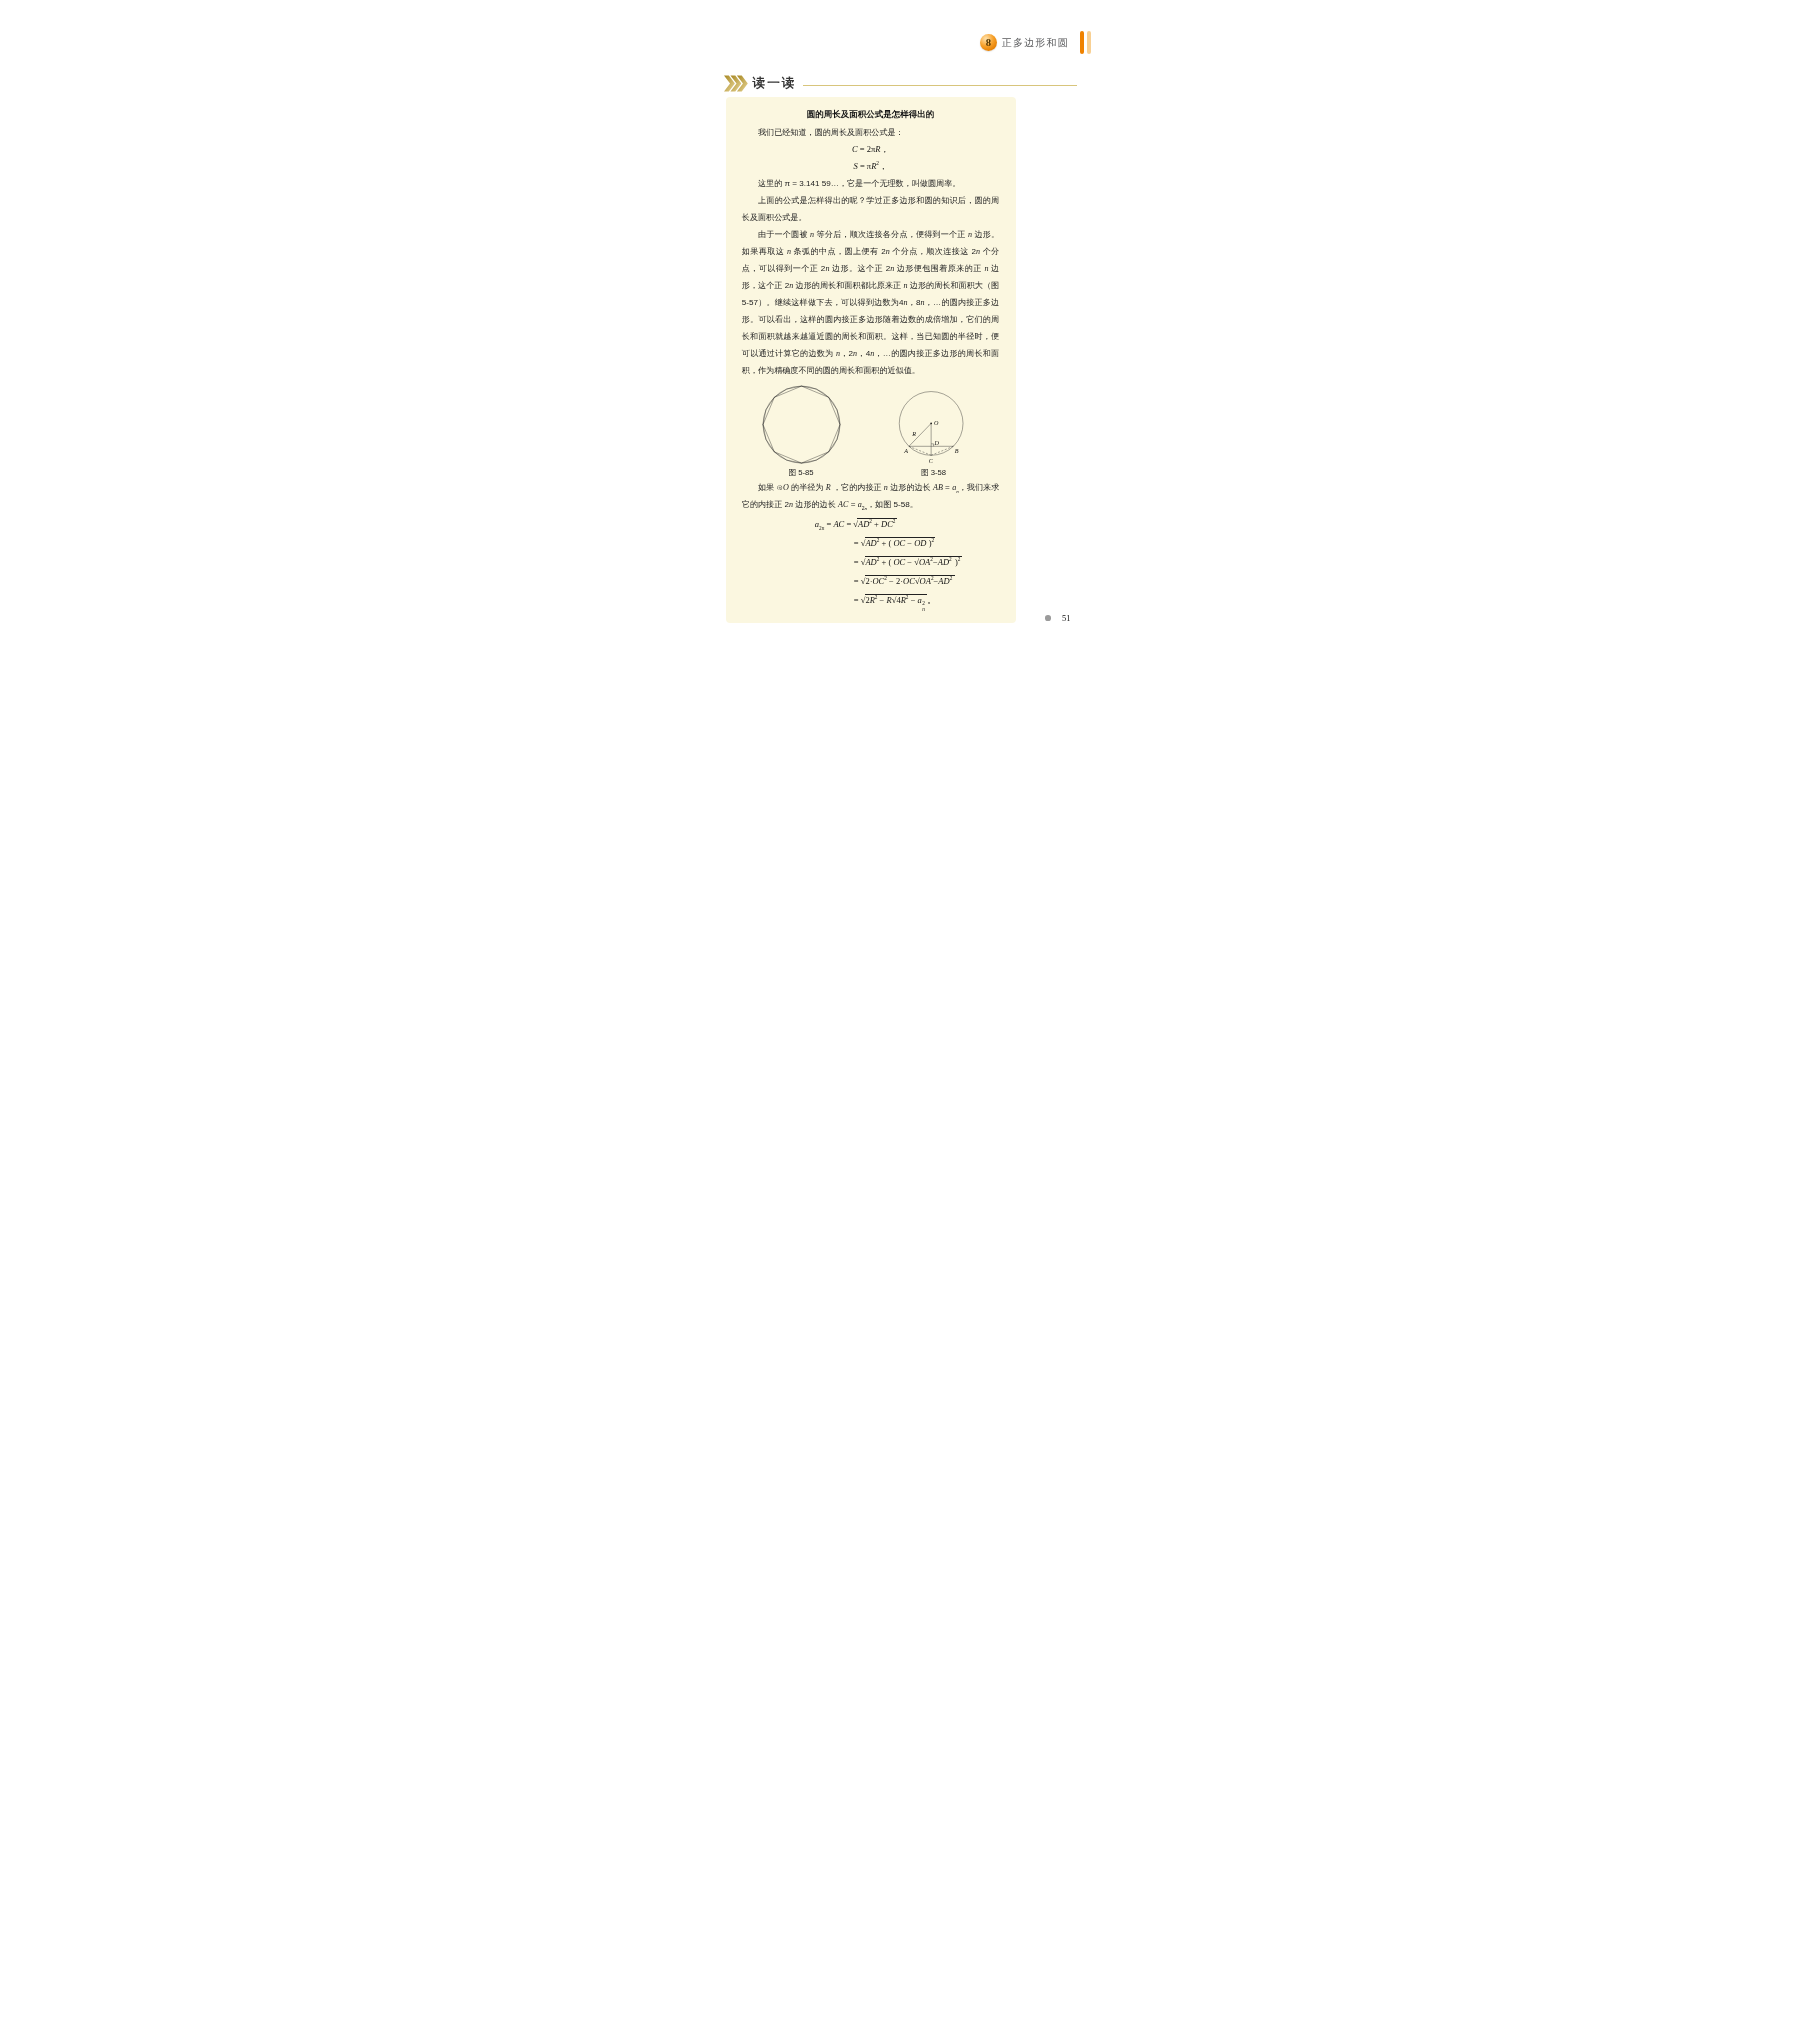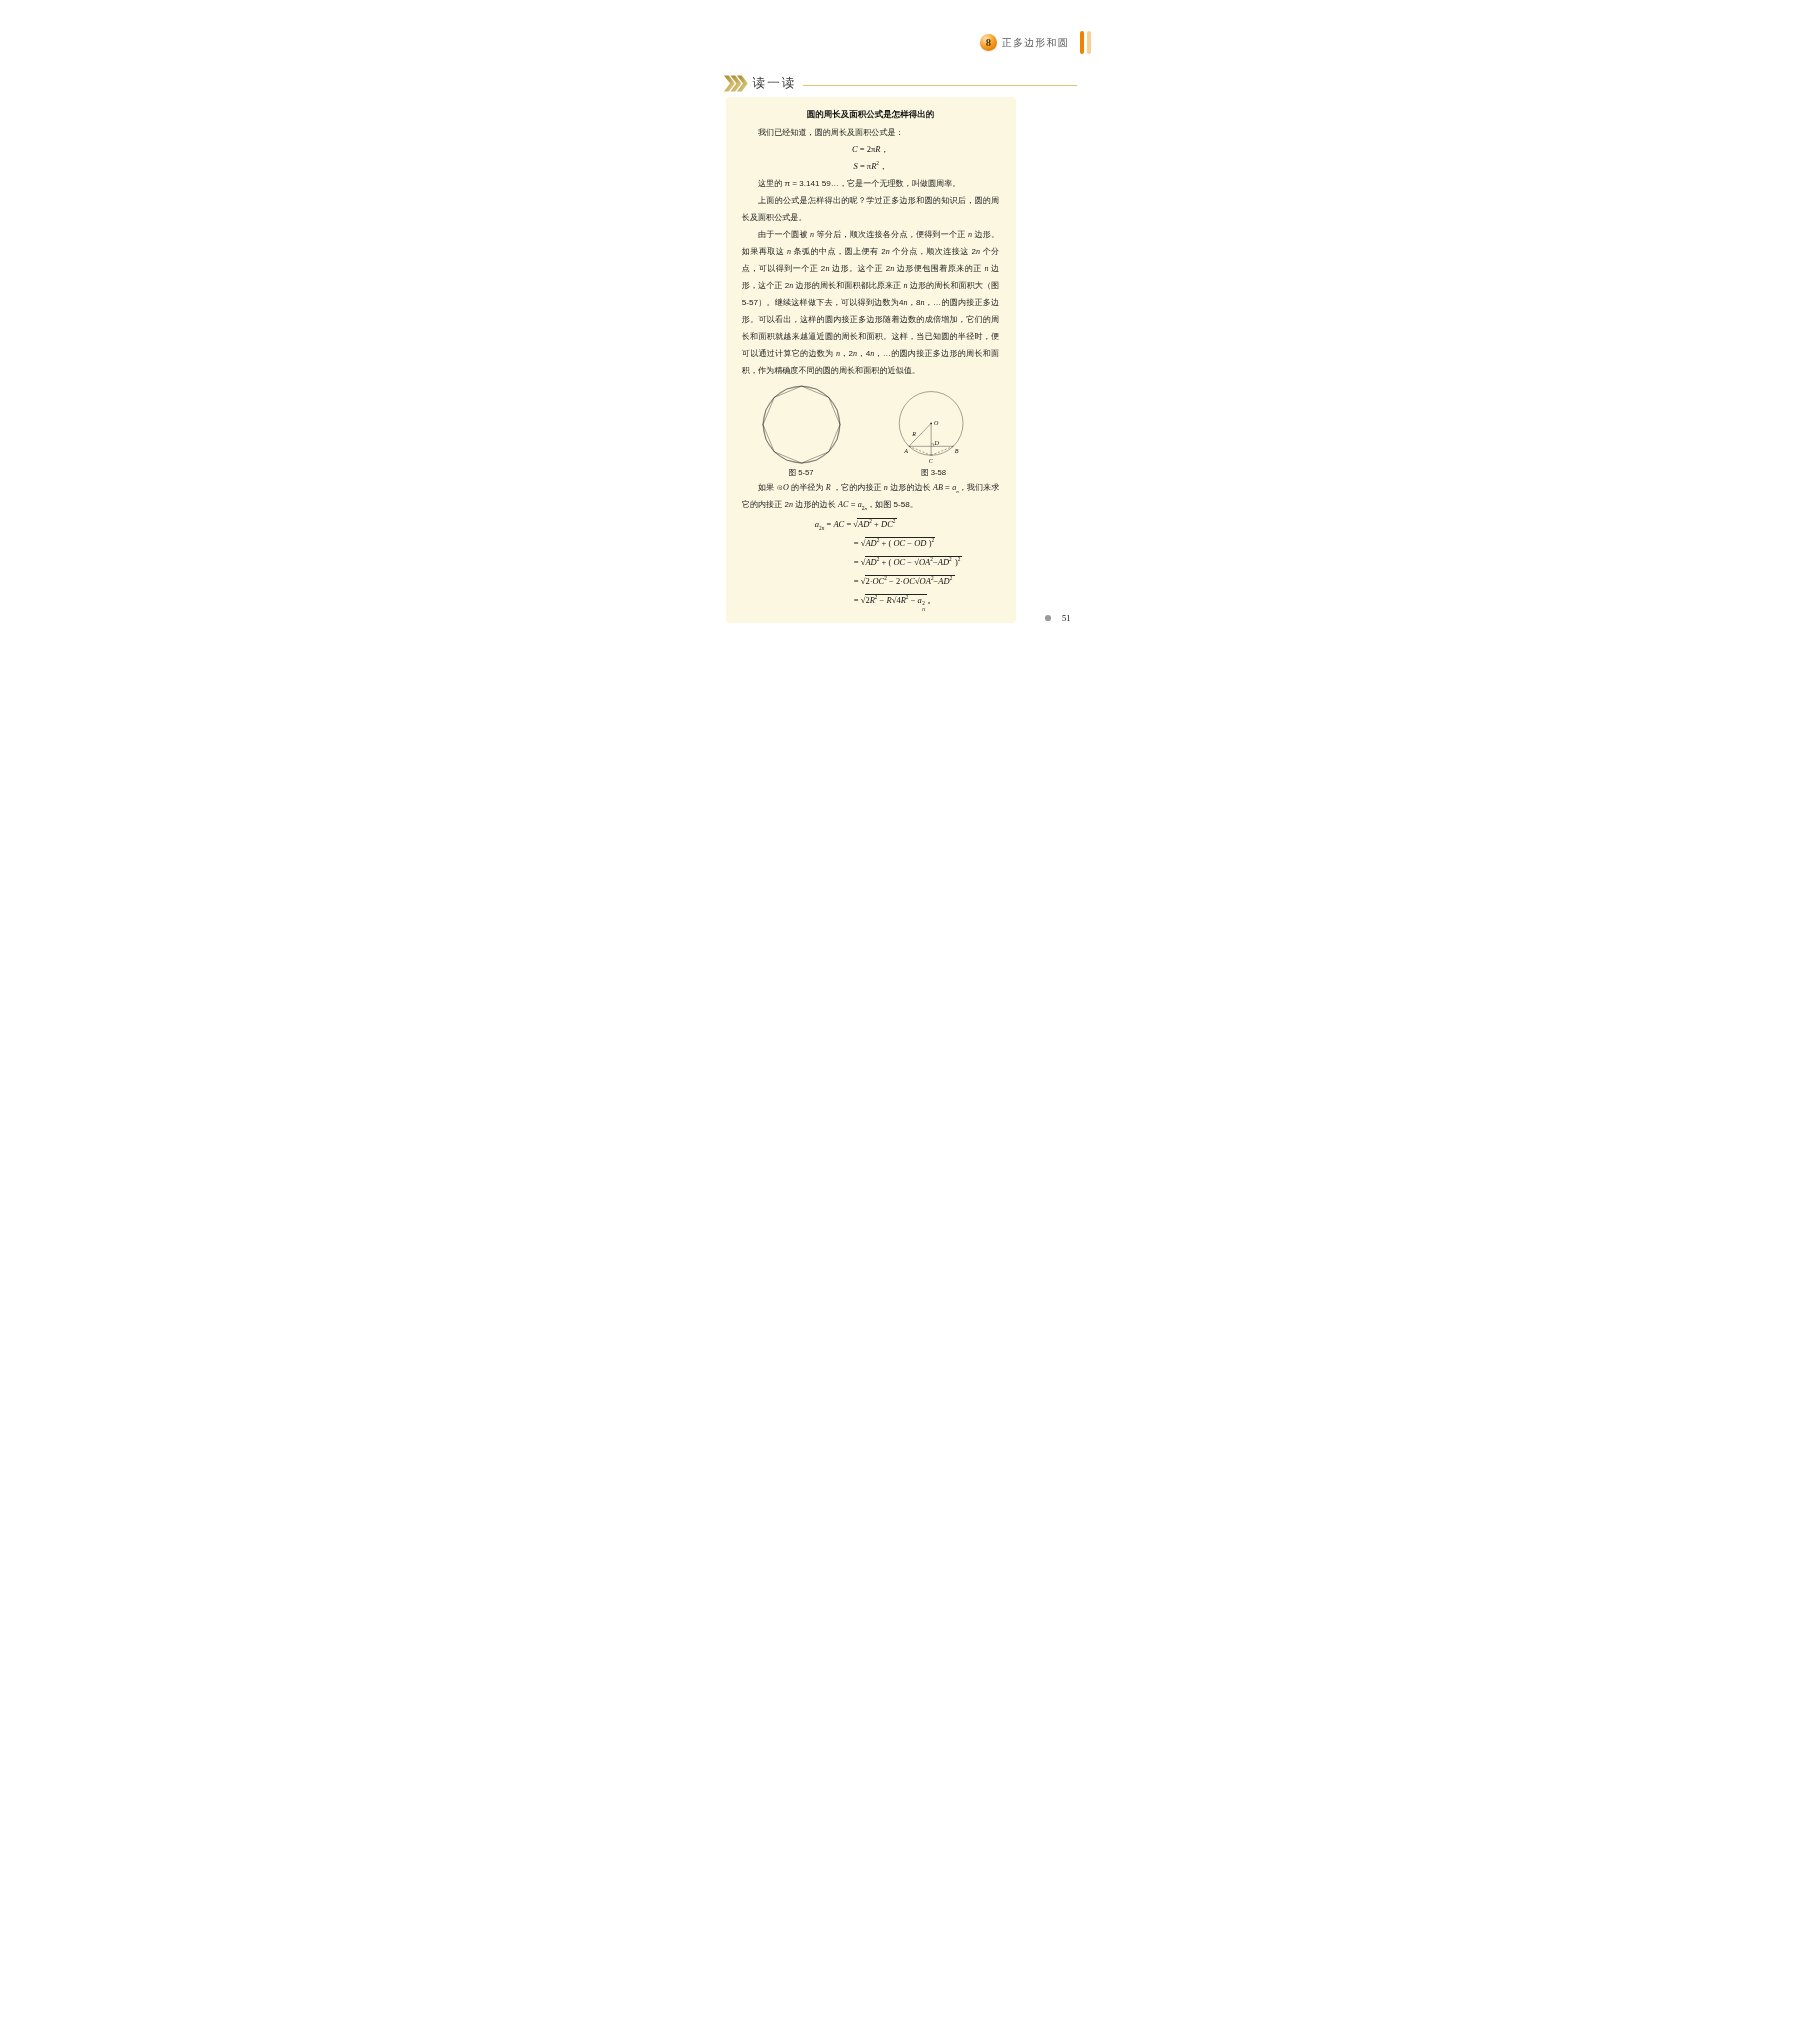--- a/index.html
+++ b/index.html
@@ -16,21 +16,21 @@
     box-shadow:0 0.8px 1.2px rgba(0,0,0,0.15); }
   .chapter-title { font-size:10px; color:#58595b; letter-spacing:1.2px; margin-left:4.9px; }
   .deco-bars { display:flex; gap:2.8px; margin-left:11.4px; }
   .bar { width:3.7px; height:23px; border-radius:2px; }
   .bar-1 { background:#ef8200; }
   .bar-2 { background:#f8d093; }
 
   
   .read-header { position:absolute; top:75px; left:46px; width:353px; display:flex; align-items:center; }
   .read-chevrons { flex:0 0 auto; display:block; }
-  .read-label { font-family:"Liberation Serif",serif; font-weight:normal; font-size:12.6px; color:#353535;
+  .read-label { font-family:"Liberation Serif",serif; font-weight:bold; font-size:12.6px; color:#353535;
     margin:0 6.5px 0 4.1px; letter-spacing:2px; }
   .read-rule { flex:1; height:0; border-top:0.8px solid #d8c57c; margin-top:3.3px; }
 
   
   .content-box { position:absolute; top:97px; left:48px; width:290px; background:#fbf7e0;
     border-radius:4.1px; padding:9.8px 16.3px 10.6px; }
   .article-title { text-align:center; font-size:8.5px; font-weight:bold; color:#121212; margin-bottom:3.3px; line-height:14px; }
   .para { font-size:8.1px; line-height:17px; text-indent:2em; color:#222; text-align:justify; }
   .para i, .formula i, .derivation i { font-family:"Liberation Serif",serif; }
   .formula { text-align:center; font-size:8.5px; line-height:17px; font-family:"Liberation Serif",serif; color:#111; }
@@ -106,21 +106,21 @@
     <div class="figures">
 
       <div class="figure">
         <svg class="fig-svg" width="81" height="82" viewBox="0 0 200 202">
           <g fill="none" stroke="#222" stroke-width="1">
             <circle cx="100" cy="100" r="95"></circle>
             <polygon points="100,5 63.6,12.2 32.8,32.8 12.2,63.6 5,100 12.2,136.4 32.8,167.2 63.6,187.8 100,195 136.4,187.8 167.2,167.2 187.8,136.4 195,100 187.8,63.6 167.2,32.8 136.4,12.2"></polygon>
             <polygon points="100,5 32.8,32.8 5,100 32.8,167.2 100,195 167.2,167.2 195,100 167.2,32.8"></polygon>
           </g>
         </svg>
-        <div class="fig-caption">图 5-57</div>
+        <div class="fig-caption">图 5-85</div>
       </div>
 
       <div class="figure">
         <svg class="fig-svg" width="94" height="77" viewBox="0 0 230 188">
           <g fill="none" stroke="#222" stroke-width="1">
             <circle cx="108" cy="84" r="78"></circle>
             <line x1="108" y1="84" x2="53.7" y2="140"></line>
             <line x1="108" y1="84" x2="108" y2="162"></line>
             <line x1="53.7" y1="140" x2="162.3" y2="140"></line>
             <line x1="53.7" y1="140" x2="108" y2="162" stroke-dasharray="5,4"></line>

